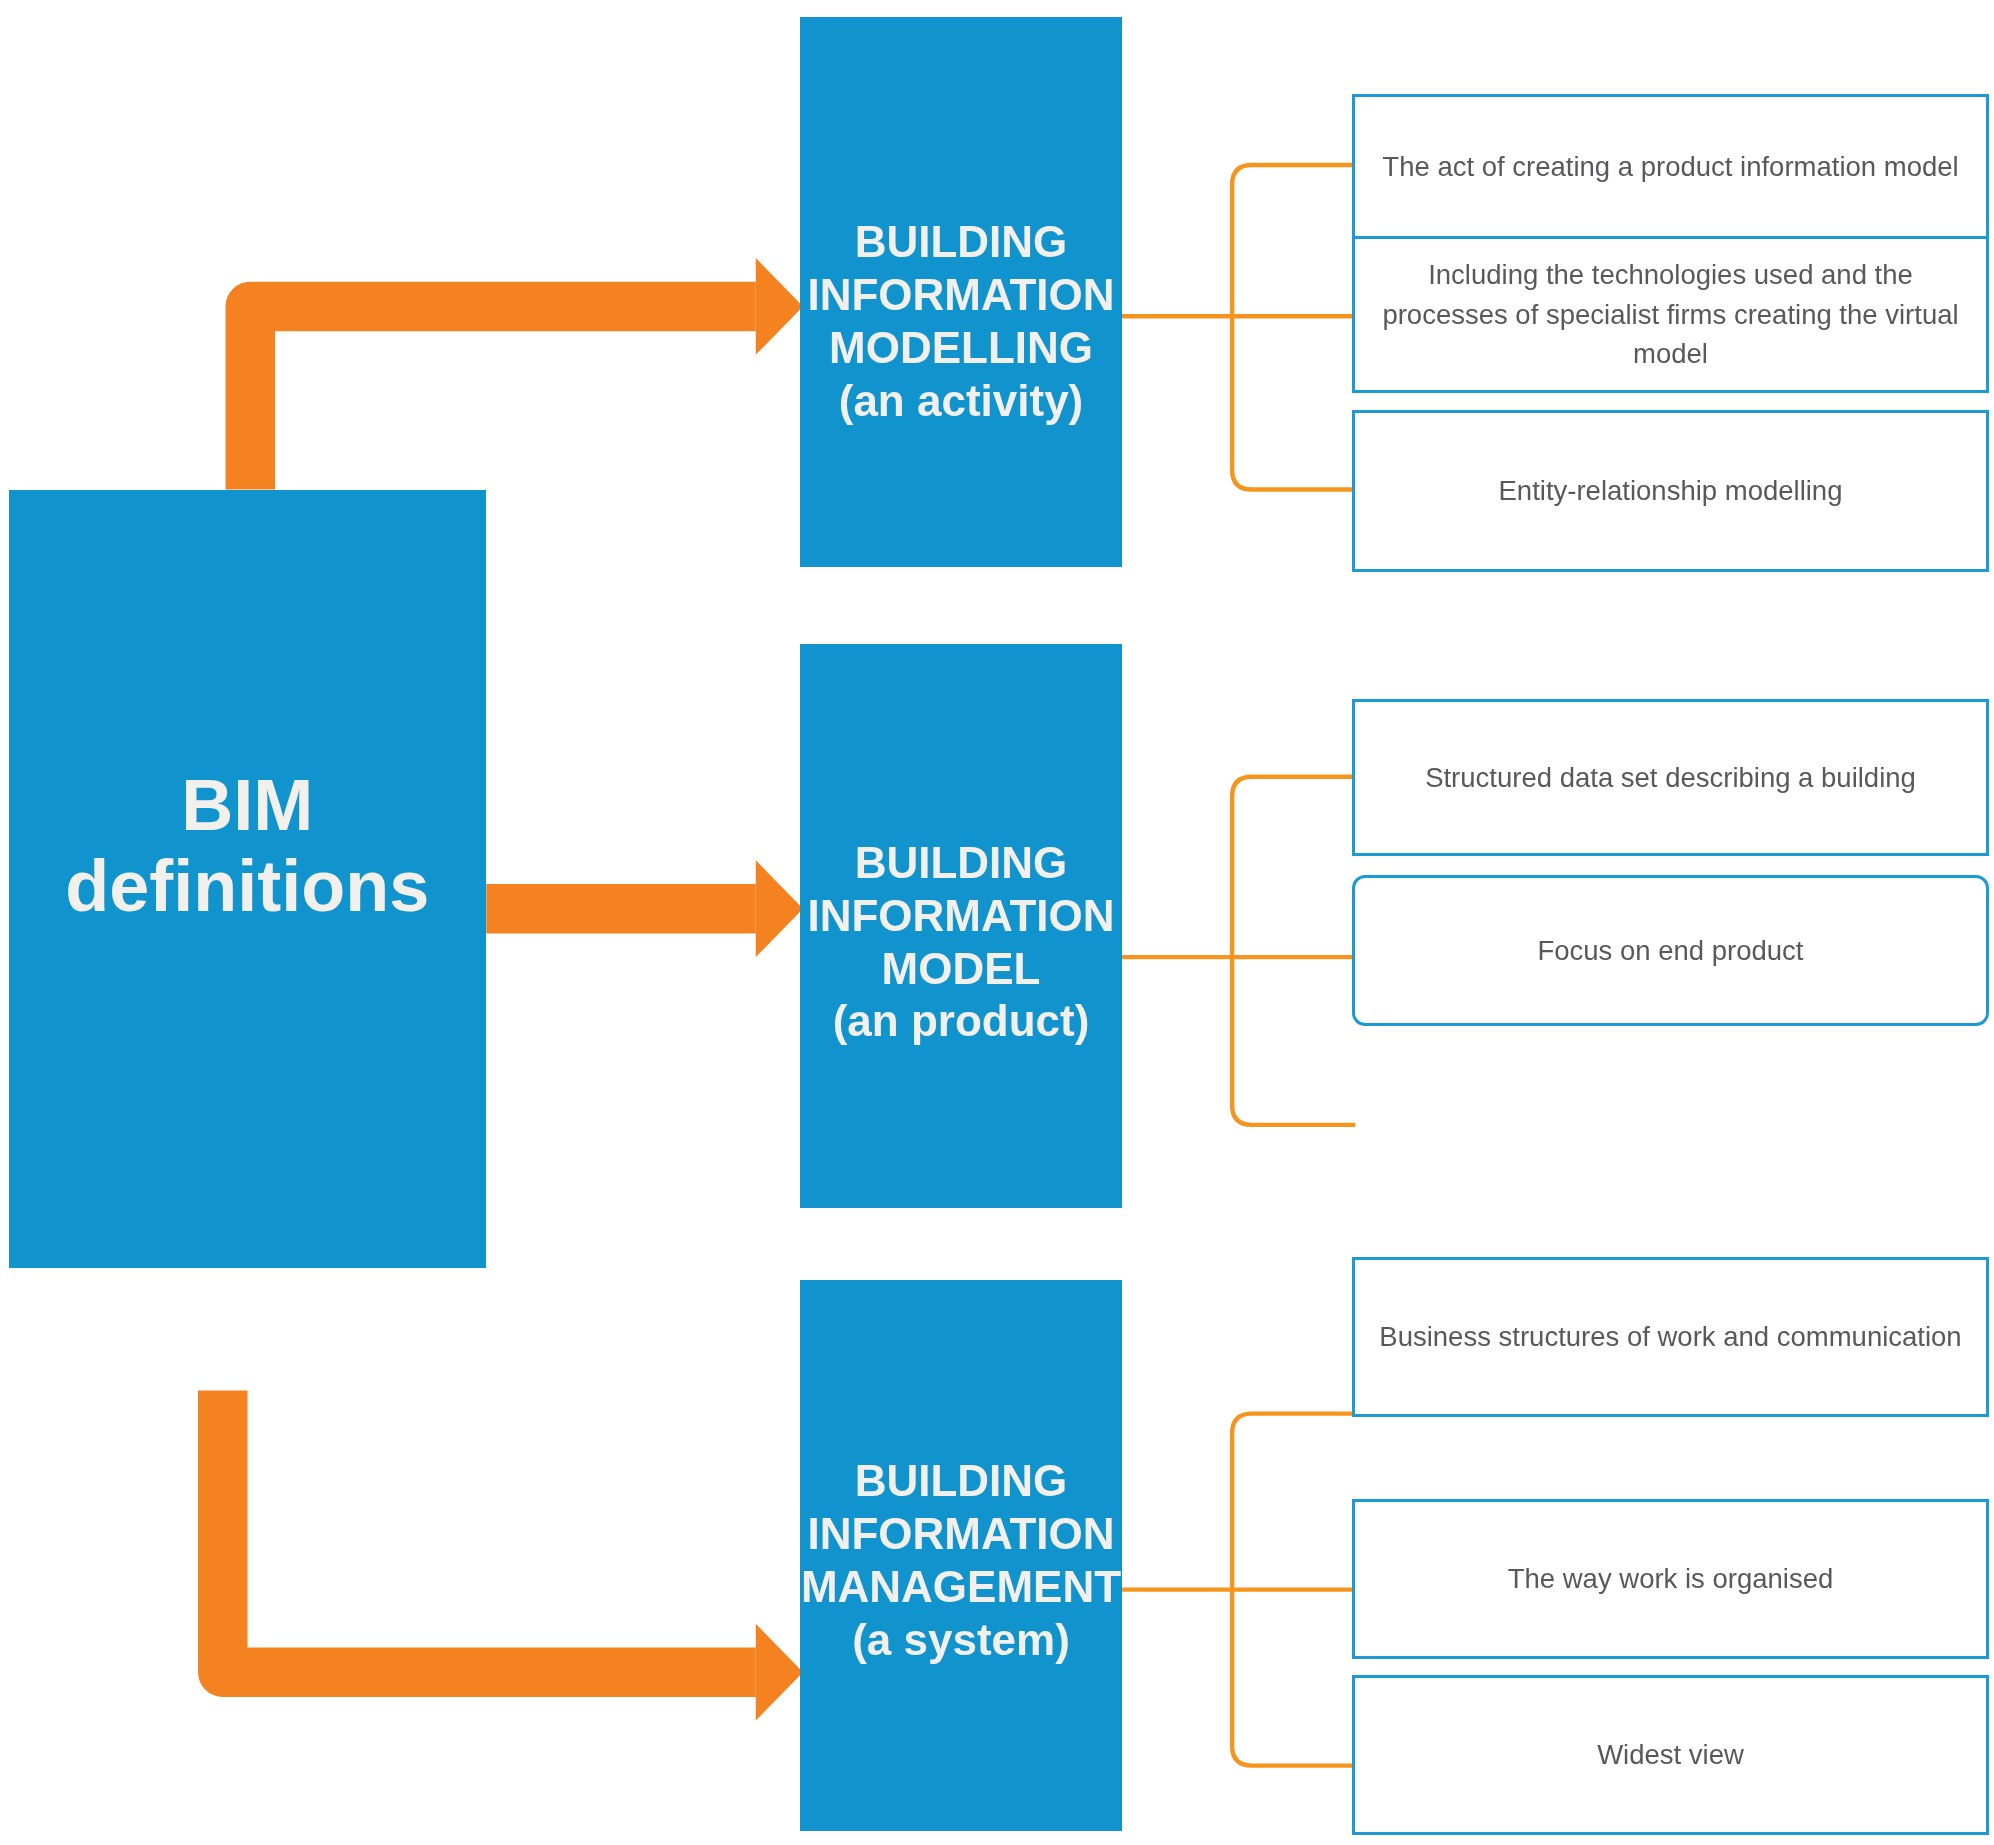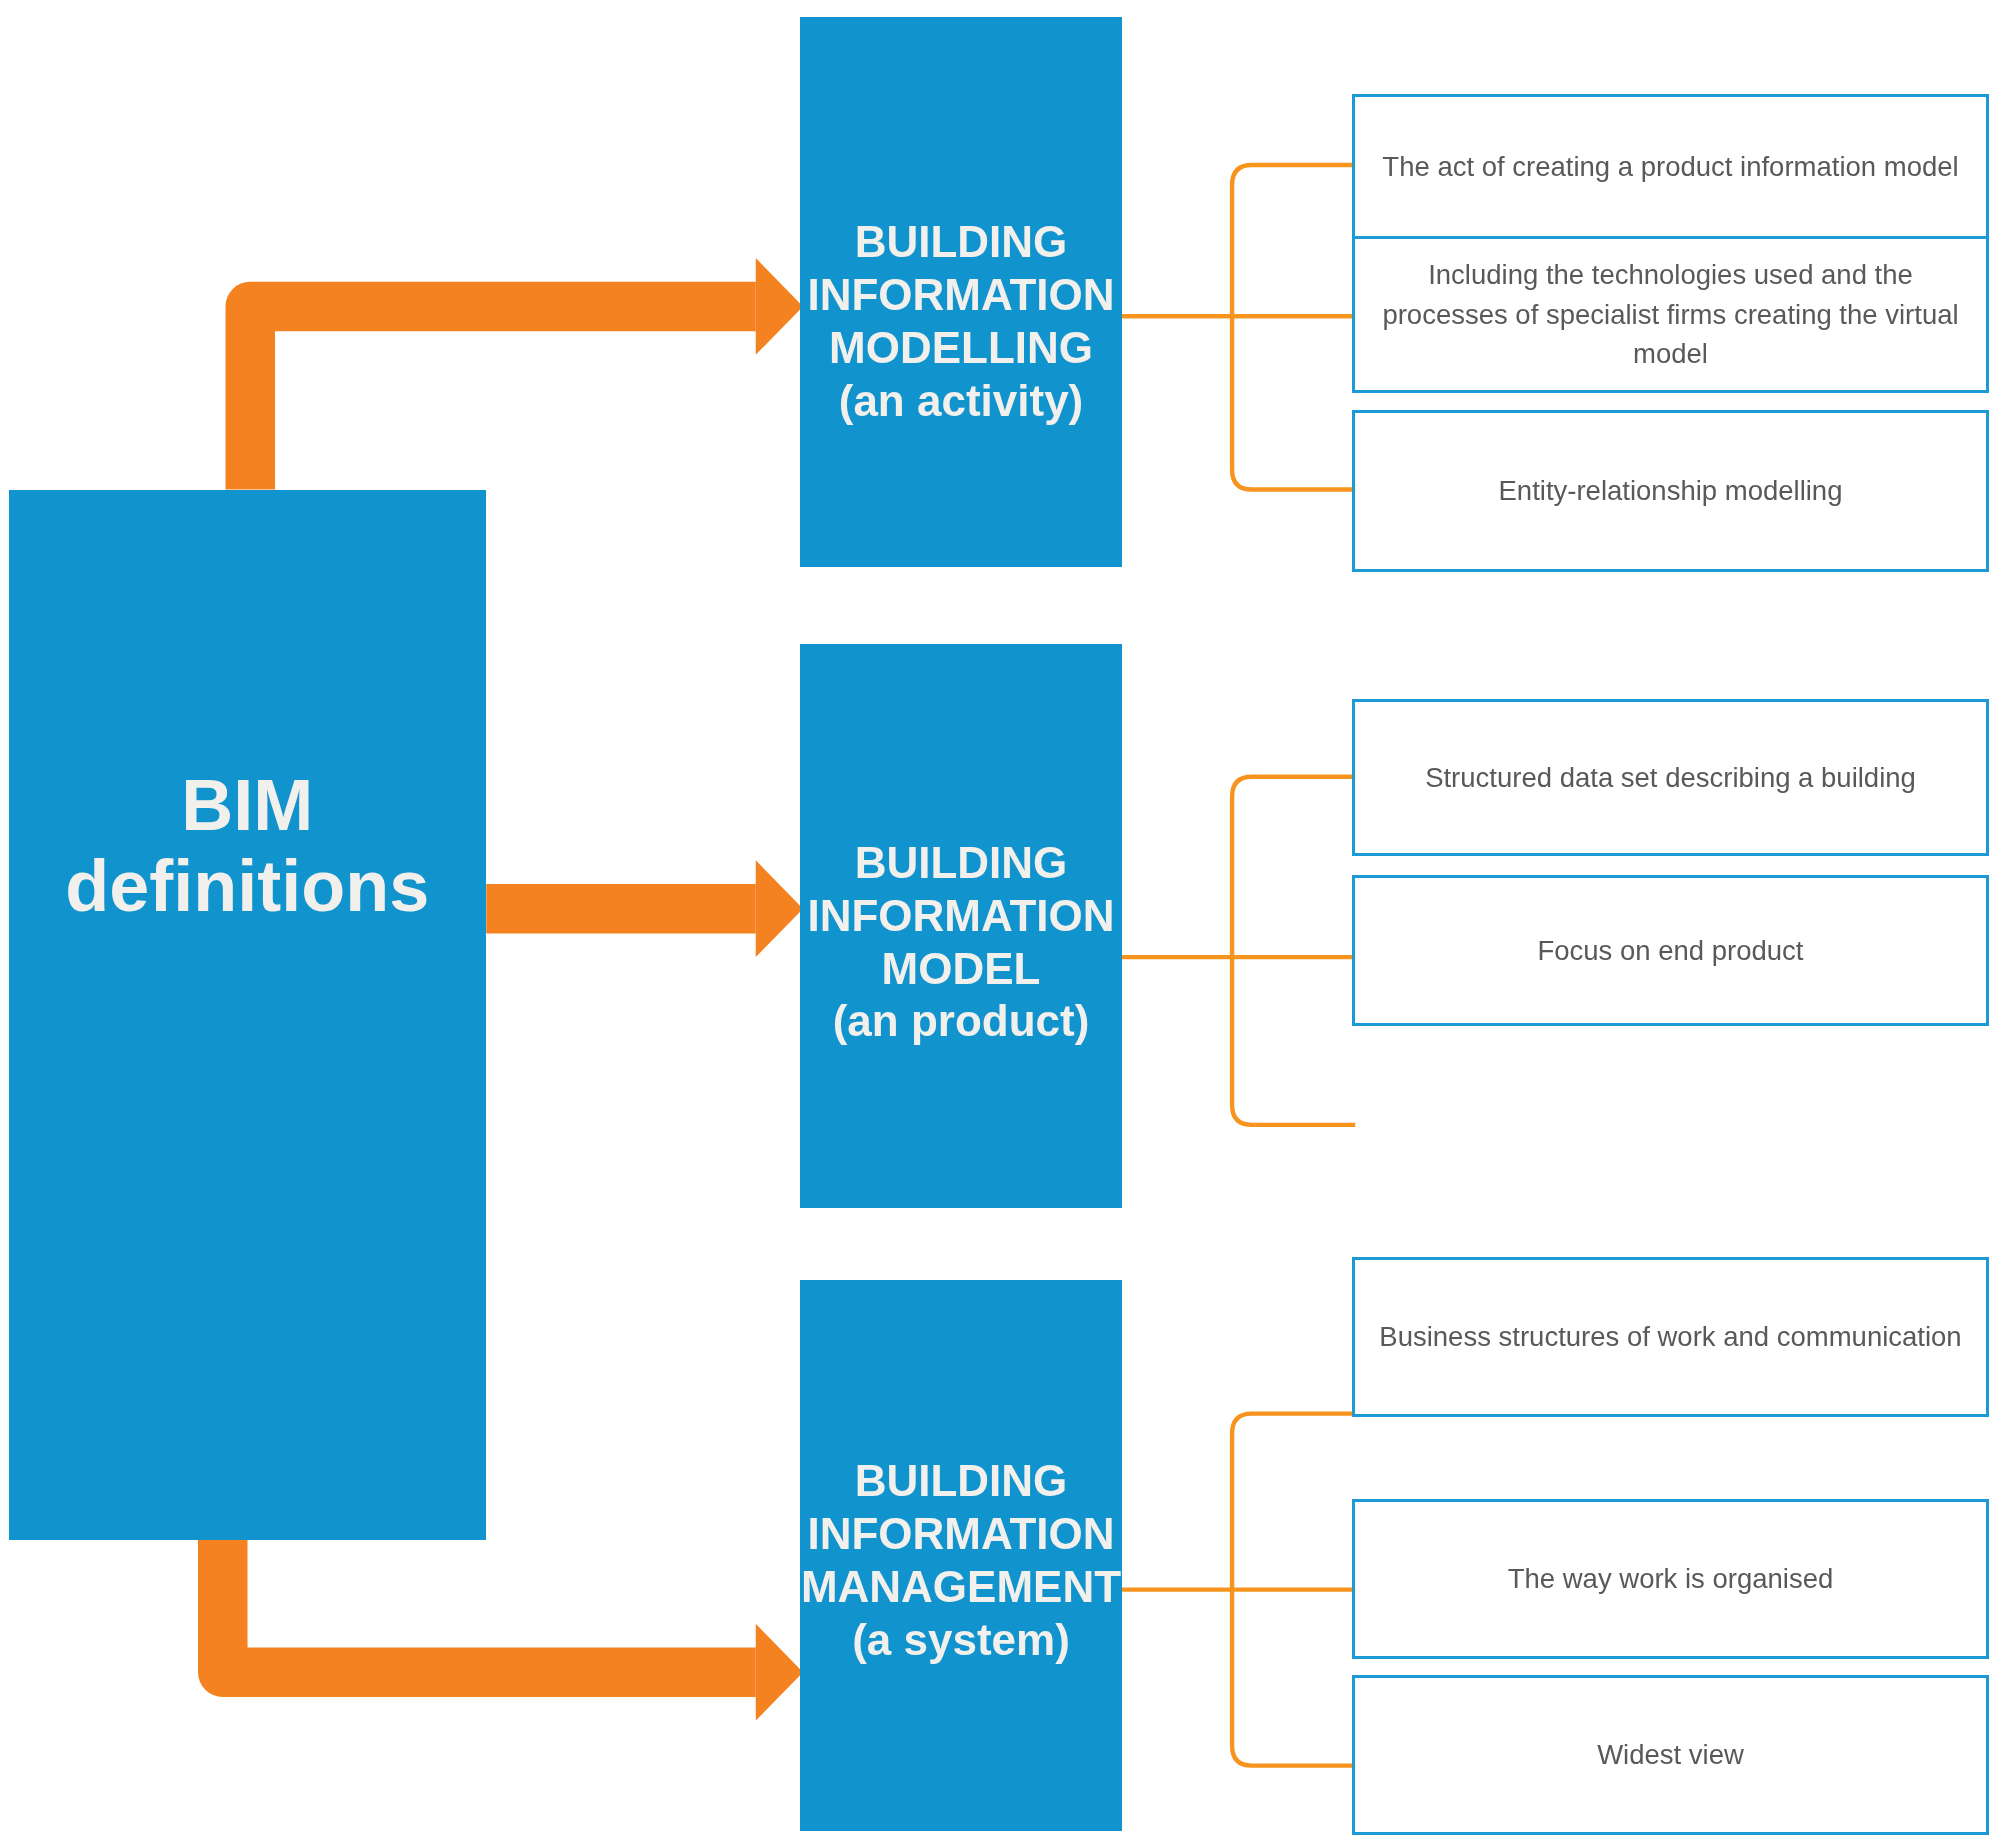--- a/index.html
+++ b/index.html
@@ -28,21 +28,21 @@
     flex-direction: column;
     align-items: center;
     justify-content: center;
     text-align: center;
     z-index: 1;
   }
   .root-node {
     left: 8.8px;
     top: 490px;
     width: 477px;
-    height: 1050px;
+    height: 778px;
     background: var(--node-blue);
     color: var(--heading-text);
     font-weight: bold;
     font-size: 72px;
     line-height: 1.12;
     justify-content: flex-start;
     padding-top: 275px;
     white-space: pre-line;
   }
   .branch-node {
@@ -65,21 +65,21 @@
     border: 3.3px solid var(--leaf-border);
     color: var(--leaf-text);
     font-size: 27.5px;
     line-height: 1.45;
     padding: 0 20px;
   }
   .b1-i1 { top: 94px;  height: 146px; }
   .b1-i2 { top: 236px;  height: 157px; }
   .b1-i3 { top: 410px;  height: 162px; }
   .b2-i1 { top: 699px; height: 157px; }
-  .b2-i2 { top: 875px; height: 151px; }
+  .b2-i2 { top: 875px; height: 151px; border-radius: 13px; }
   .b2-i3 { top: 1045px; height: 160px; }
   .b3-i1 { top: 1257px; height: 160px; }
   .b3-i2 { top: 1499px; height: 160px; text-align: right; }
   .b3-i3 { top: 1675px; height: 160px; }
 </style>
 </head>
 <body>
 
 <div class="stage">
 

